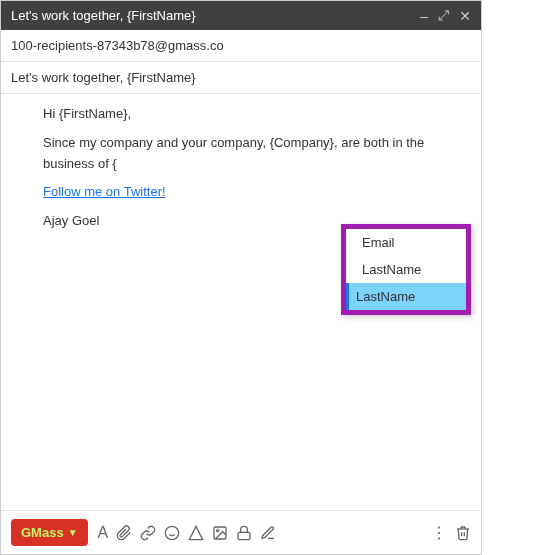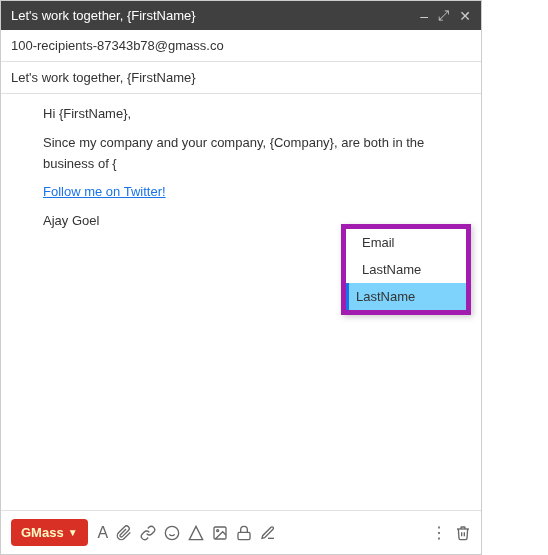--- a/index.html
+++ b/index.html
@@ -115,21 +115,21 @@
       padding: 8px 10px;
       display: flex;
       align-items: center;
       gap: 4px;
       flex-shrink: 0;
       background: #fff;
     }
 
     .gmass-btn {
       background: #d93025;
-      color: #fef9c3;
+      color: #bef264;
       border: none;
       border-radius: 4px;
       padding: 6px 10px;
       font-size: 13px;
       cursor: pointer;
       display: flex;
       align-items: center;
       gap: 4px;
       font-weight: bold;
     }

